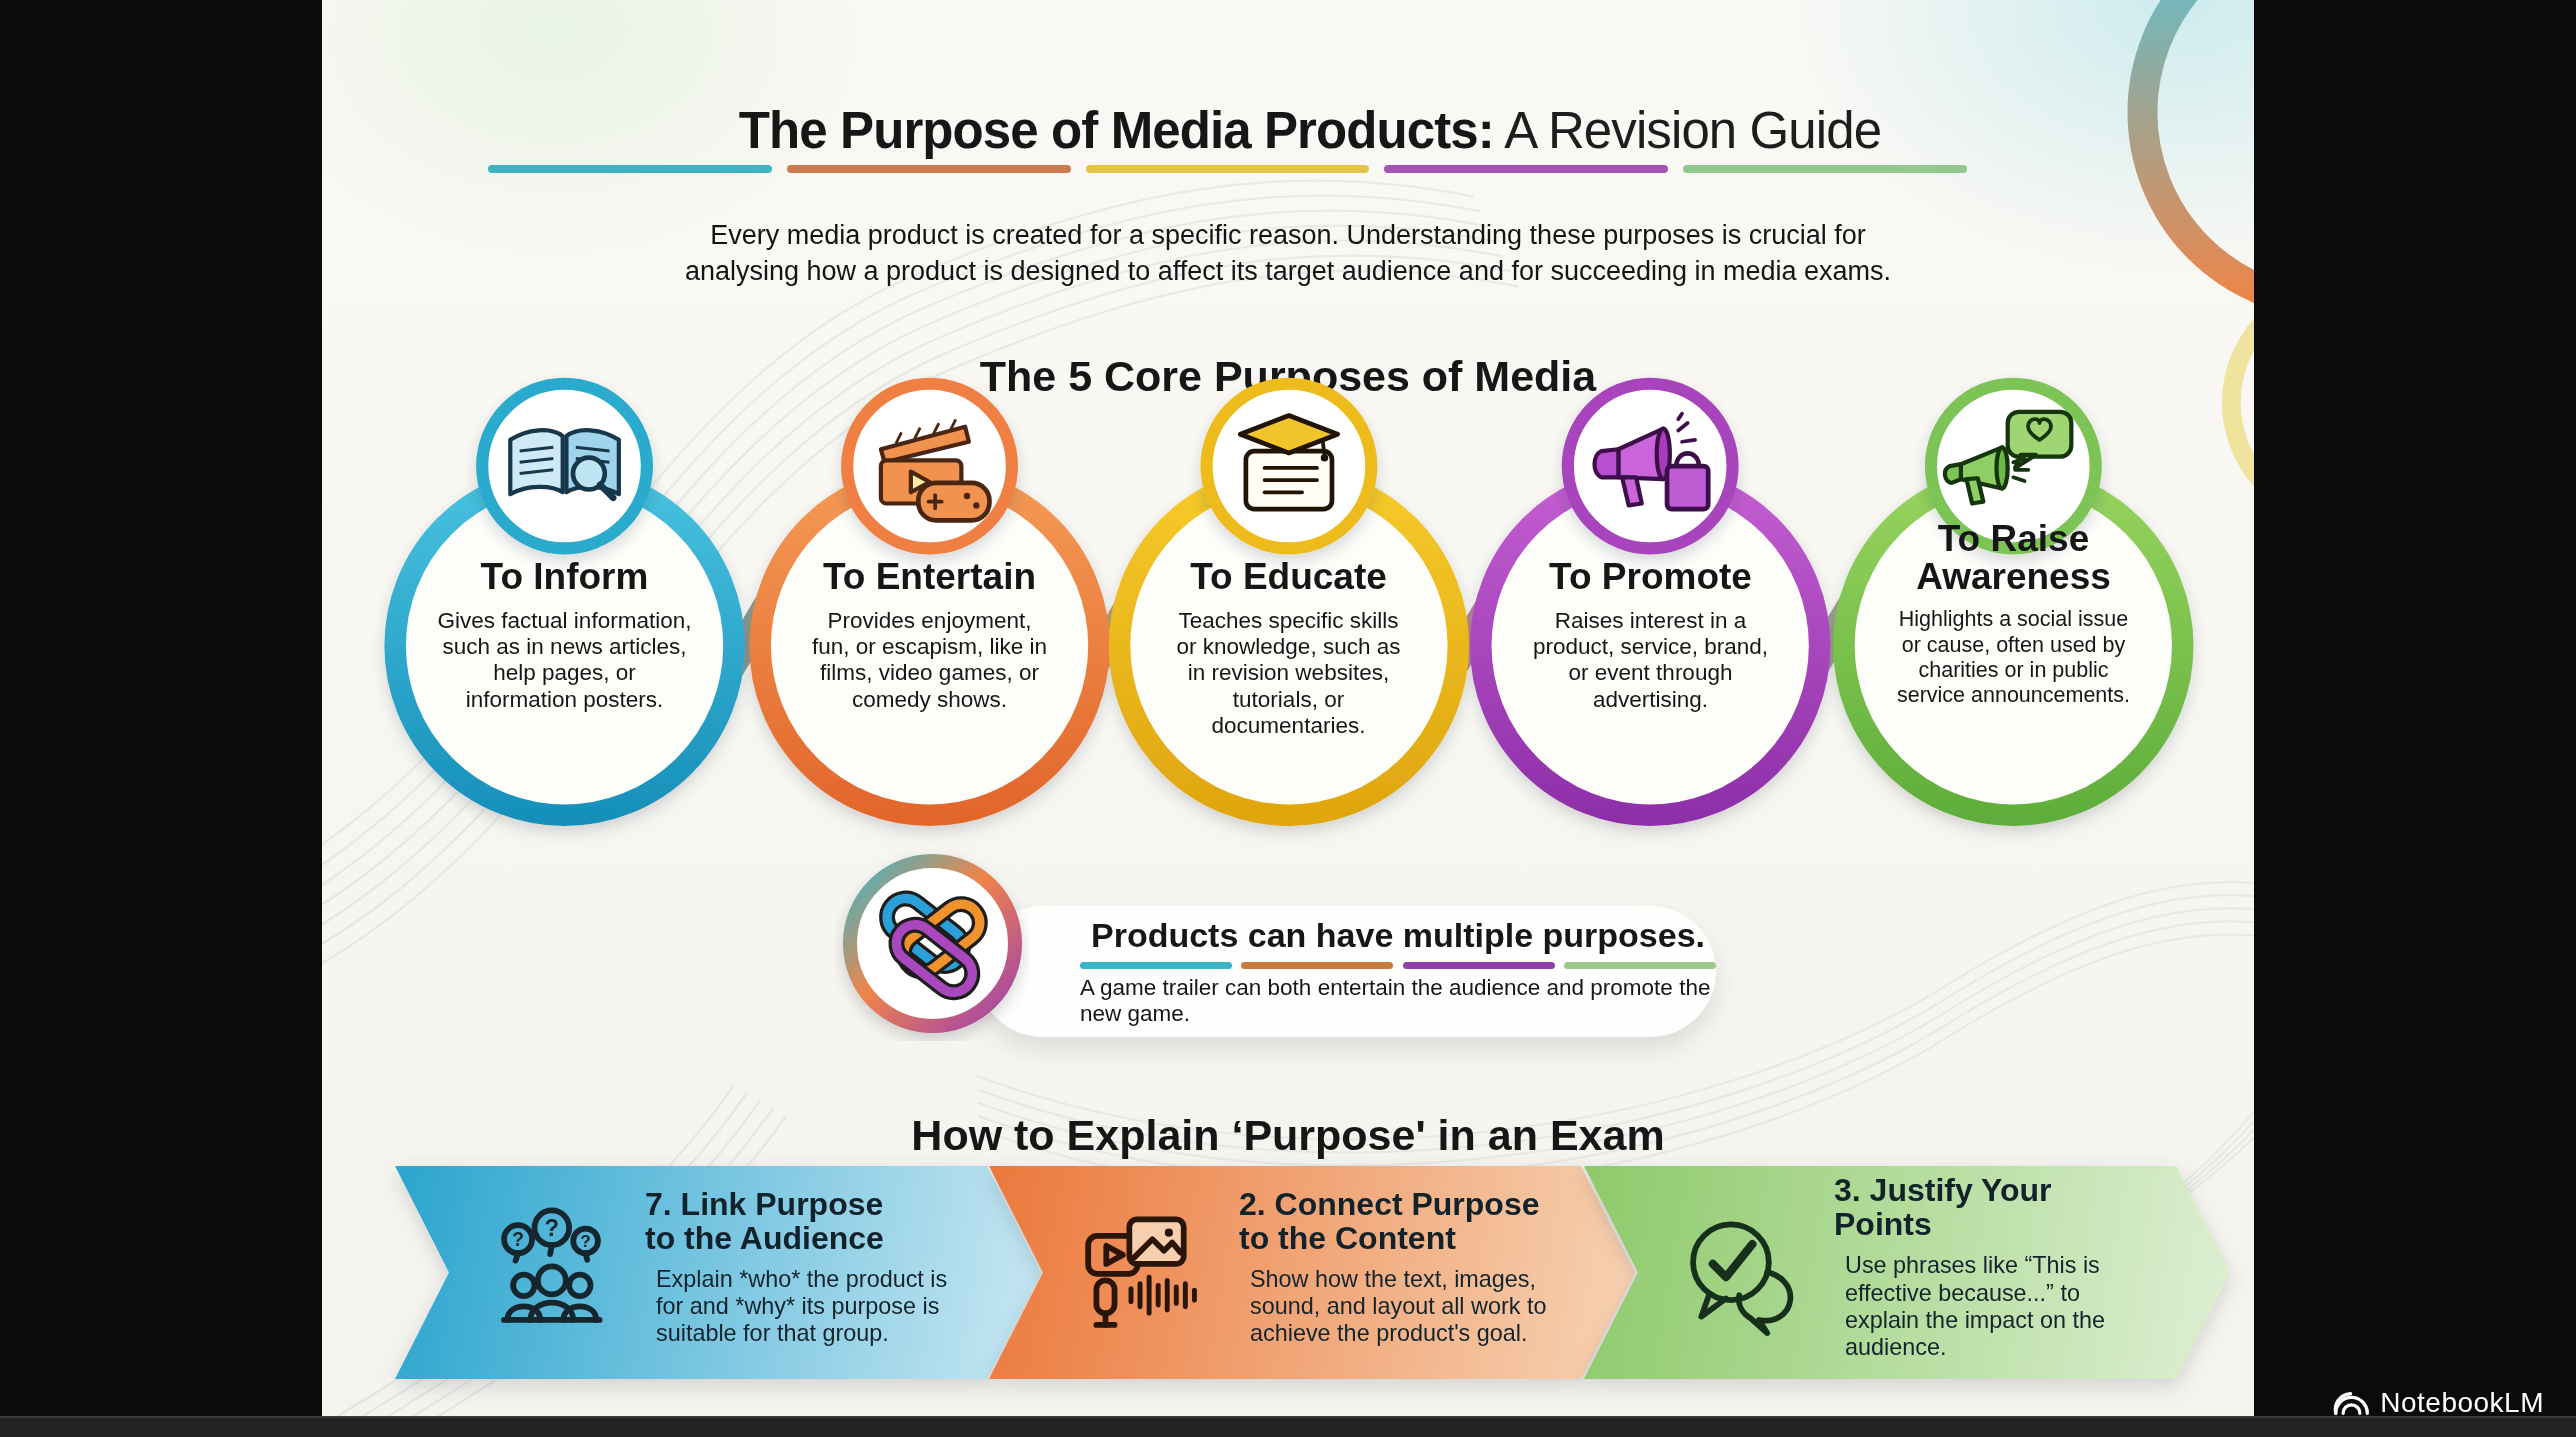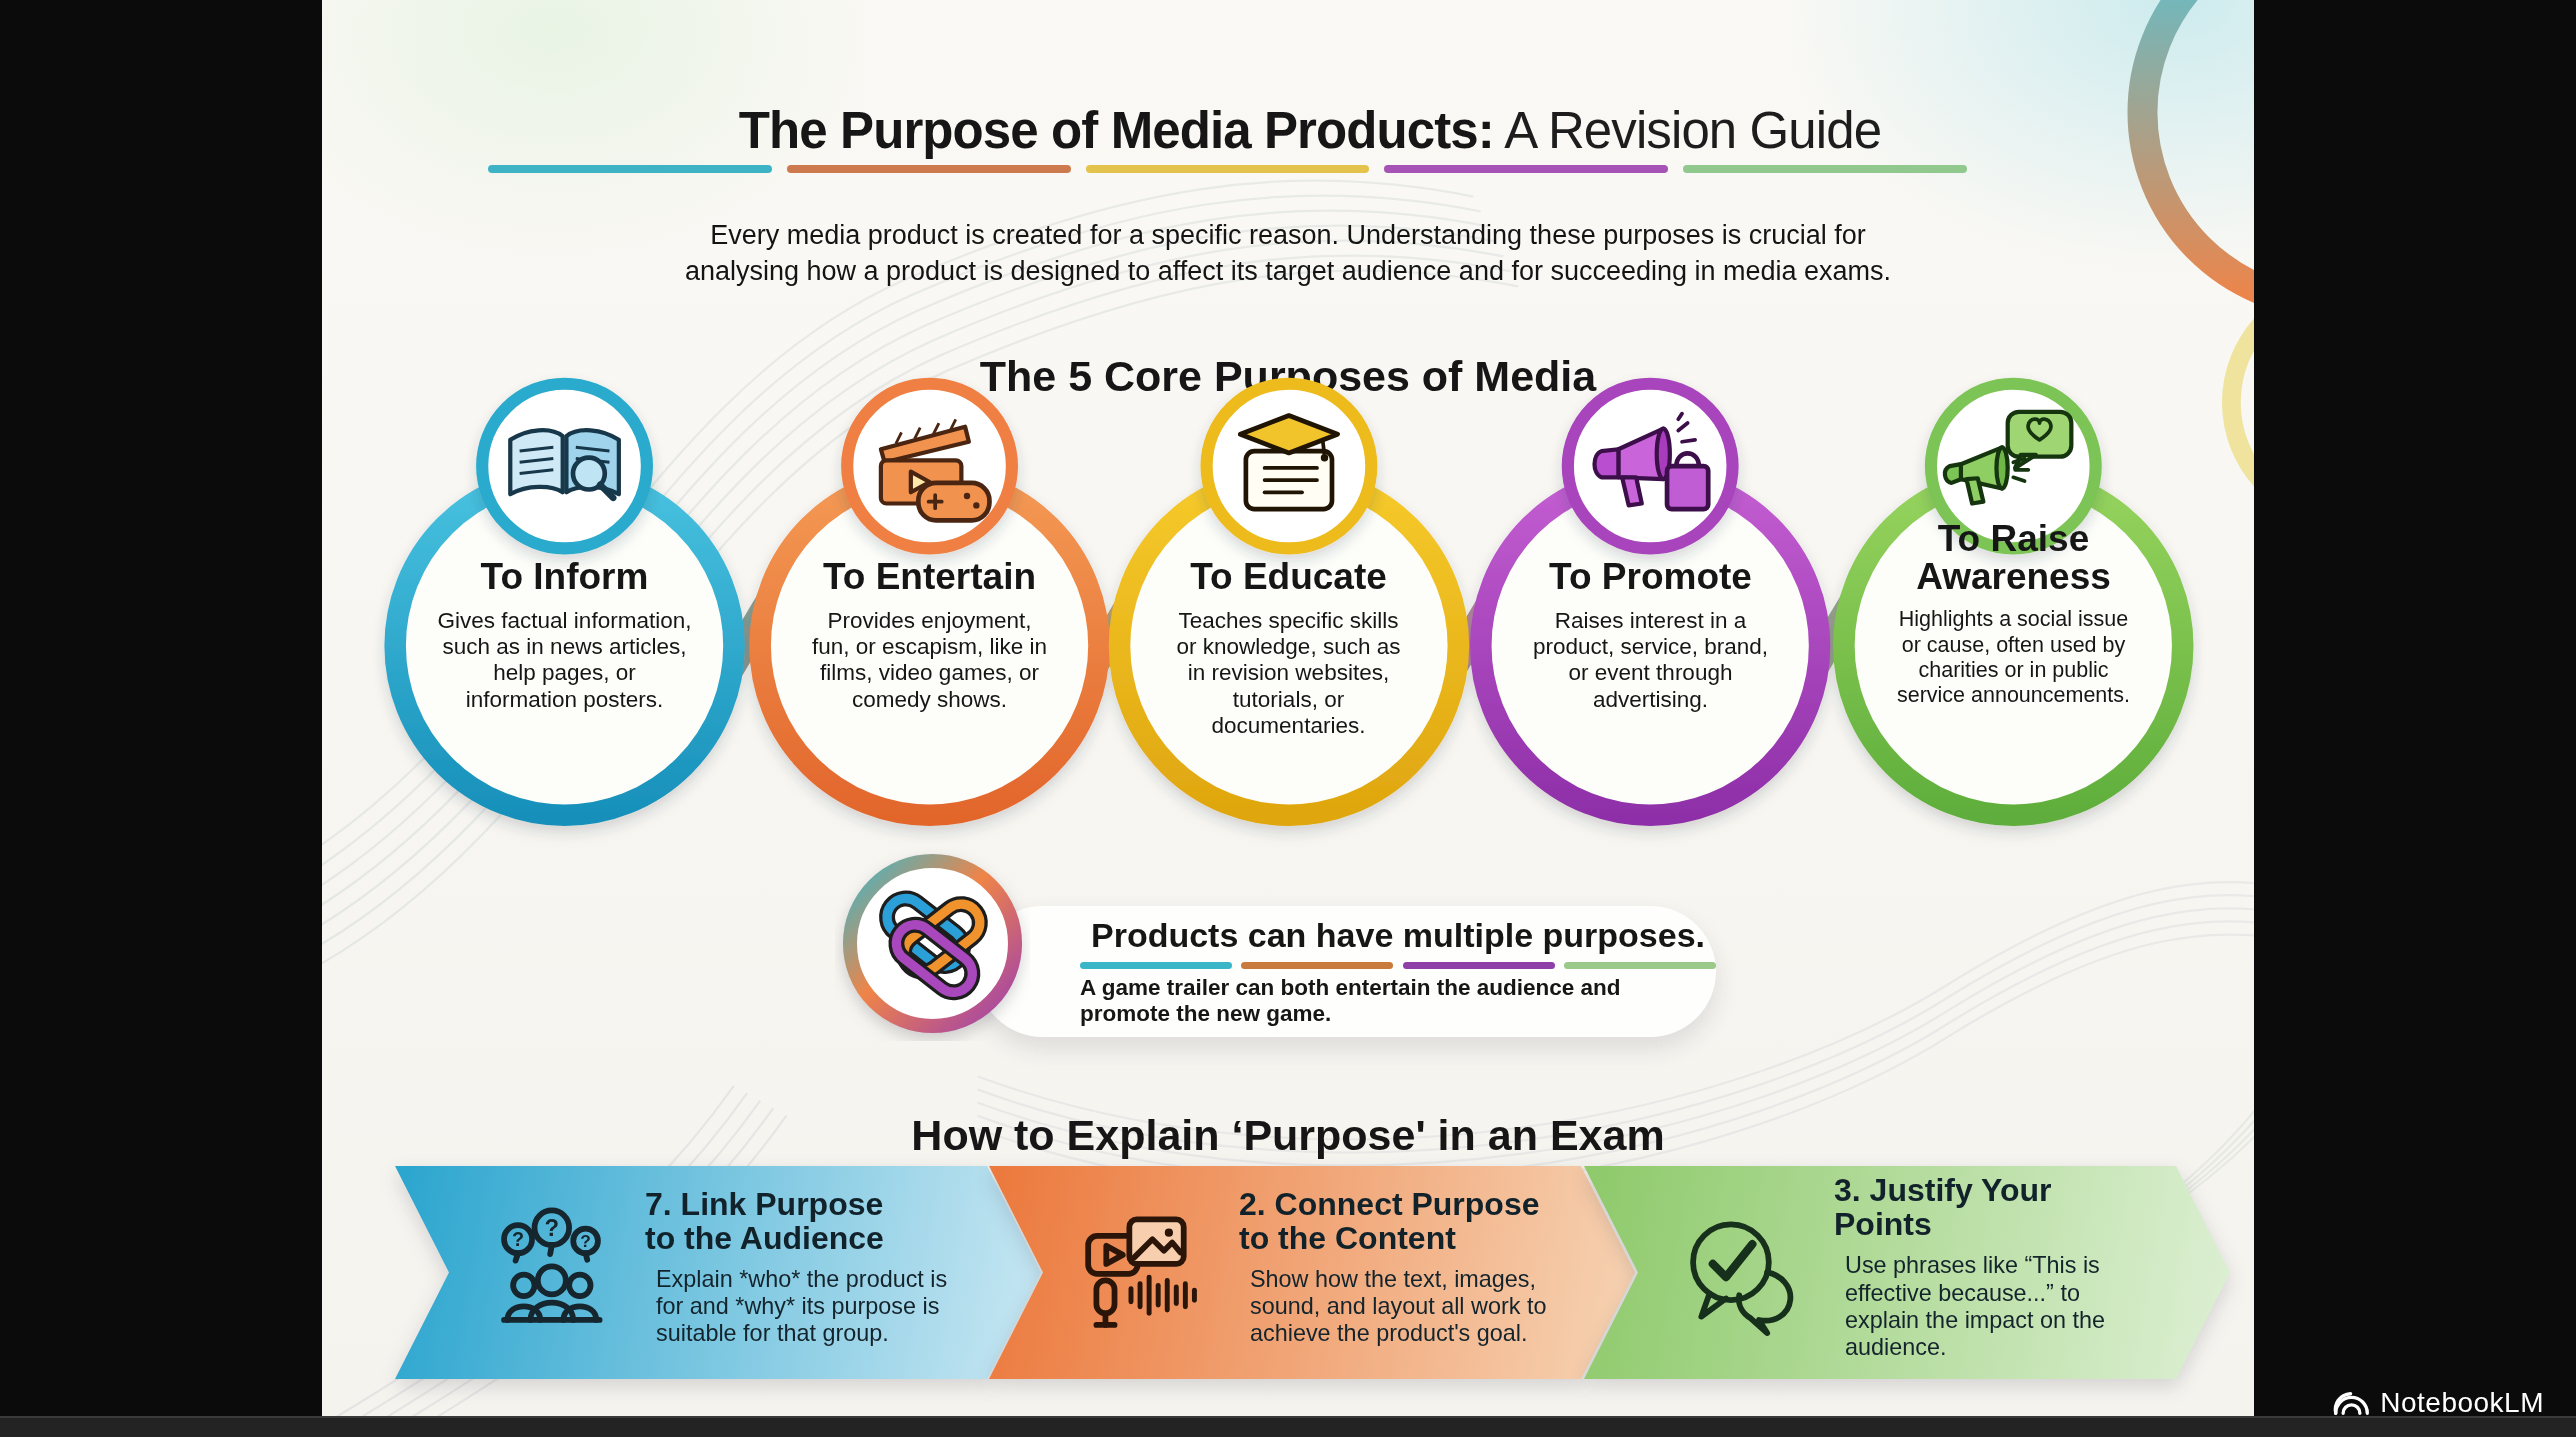--- a/index.html
+++ b/index.html
@@ -34,21 +34,21 @@
   .p-card.two-line{top:520px;}
   .p-card.two-line p{font-size:21.5px;}
 
   
   .callout-pill{position:absolute;left:655px;top:878px;width:739px;height:131px;border-radius:66px;
     background:#fefefc;box-shadow:0 11.2px 24px rgba(40,40,60,.12);
     display:flex;flex-direction:column;align-items:center;justify-content:center;padding-left:103px;box-sizing:border-box;margin-top:28px;}
   .callout-pill h3{margin:0;font-size:34px;font-weight:700;}
   .callout-rules{display:flex;gap:9.4px;width:637px;margin:7.5px 0 6.6px 0;}
   .callout-rules span{height:6.6px;border-radius:3.7px;flex:1;}
-  .callout-pill p{margin:0;font-size:22.5px;font-weight:700;}
+  .callout-pill p{margin:0;font-size:22.5px;font-weight:400;}
   .callout-icon{position:absolute;left:513px;top:846px;}
 
   
   .step-wrap{position:absolute;top:1166px;height:213px;filter:drop-shadow(0 7.5px 9.4px rgba(30,40,60,.16));}
   .step{width:646px;height:213px;display:flex;align-items:center;box-sizing:border-box;padding:0 66px 0 86px;gap:24px;
         clip-path:polygon(0 0, calc(100% - 54px) 0, 100% 50%, calc(100% - 54px) 100%, 0 100%, 54px 50%);}
   .step-1{background:linear-gradient(100deg,#2da6cf 2%,#c6e6f2 98%);}
   .step-2{background:linear-gradient(100deg,#ec7a3e 2%,#f6d2b2 98%);}
   .step-3{background:linear-gradient(100deg,#8fca6c 2%,#dcefd2 98%);}
   .step h3{margin:0 0 9.4px 0;font-size:32px;line-height:1.07;font-weight:700;white-space:pre-line;color:#11222b;}

